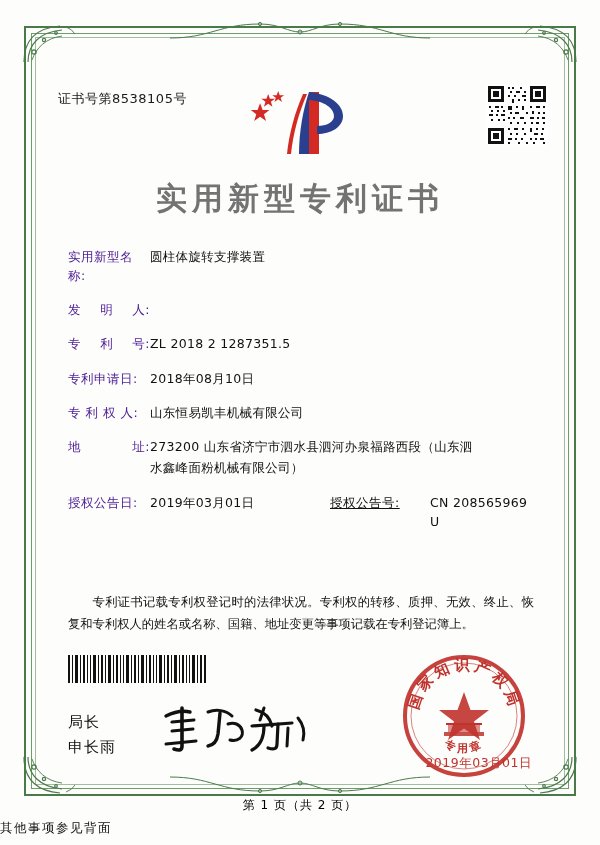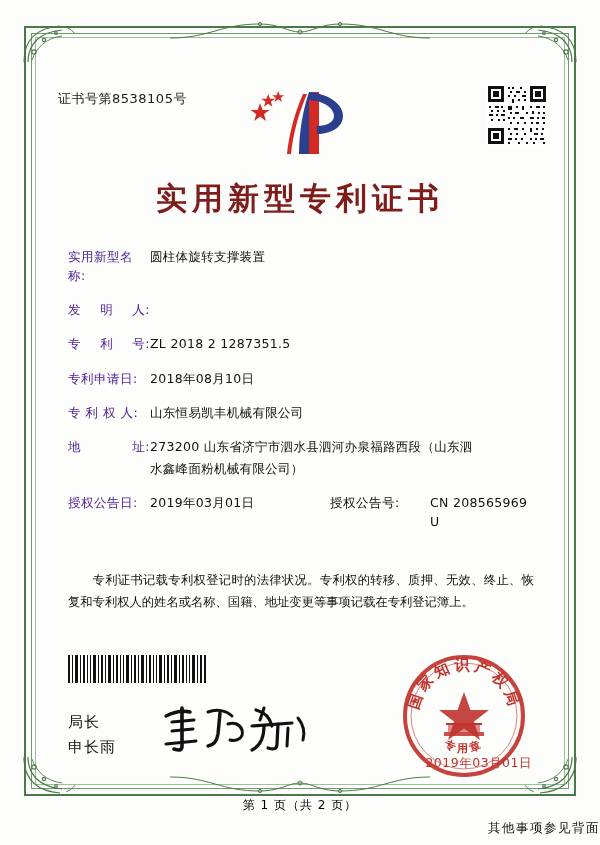--- a/index.html
+++ b/index.html
@@ -95,21 +95,21 @@
   
   .title {
     position: absolute;
     left: 0; right: 0;
     top: 178px;
     text-align: center;
     font-family: "DejaVu Serif", "Liberation Serif", serif;
     font-size: 31px;
     font-weight: bold;
     letter-spacing: 5px;
-    color: #7f1d1d;
+    color: #737373;
   }
 
   
   .fields {
     position: absolute;
     left: 68px;
     top: 248px;
     width: 470px;
     font-size: 12.5px;
     line-height: 1.5;
@@ -130,46 +130,48 @@
     justify-content: space-between;
   }
   .field-value {
     flex: 1;
     color: #111;
     letter-spacing: 0.3px;
   }
   .field-value .line2 {
     display: block;
     margin-top: 3px;
+    font-family: Liberation Mono, monospace;
   }
   .field-row.dual .field-value { flex: 0 0 180px; }
   .field-label2 {
     flex: 0 0 100px;
     color: #111;
     letter-spacing: 0.5px;
+    text-decoration: underline;
   }
   .field-value2 {
     flex: 1;
     color: #111;
     letter-spacing: 0.3px;
   }
 
   
   .para {
     position: absolute;
     left: 68px;
     width: 466px;
     font-size: 12.3px;
     line-height: 1.75;
     text-align: justify;
     text-indent: 2em;
     color: #111;
   }
   .para1 { top: 516px; }
-  .para2 { top: 570px; }
+  .para2 { top: 592px; }
 
   
   .barcode {
     position: absolute;
     left: 68px;
     top: 655px;
     width: 138px;
     height: 28px;
   }
   .barcode svg { display: block; width: 100%; height: 100%; }
@@ -220,21 +222,21 @@
     top: 797px;
     text-align: center;
     font-size: 12px;
     color: #000000;
     letter-spacing: 1px;
   }
   .footnote {
     position: absolute;
     left: 0; right: 0;
     top: 820px;
-    text-align: right;
+    text-align: left;
     font-size: 12.5px;
     color: #111;
     letter-spacing: 1.5px;
   }
 </style>
 </head>
 <body>
 
 <div class="page">
 

